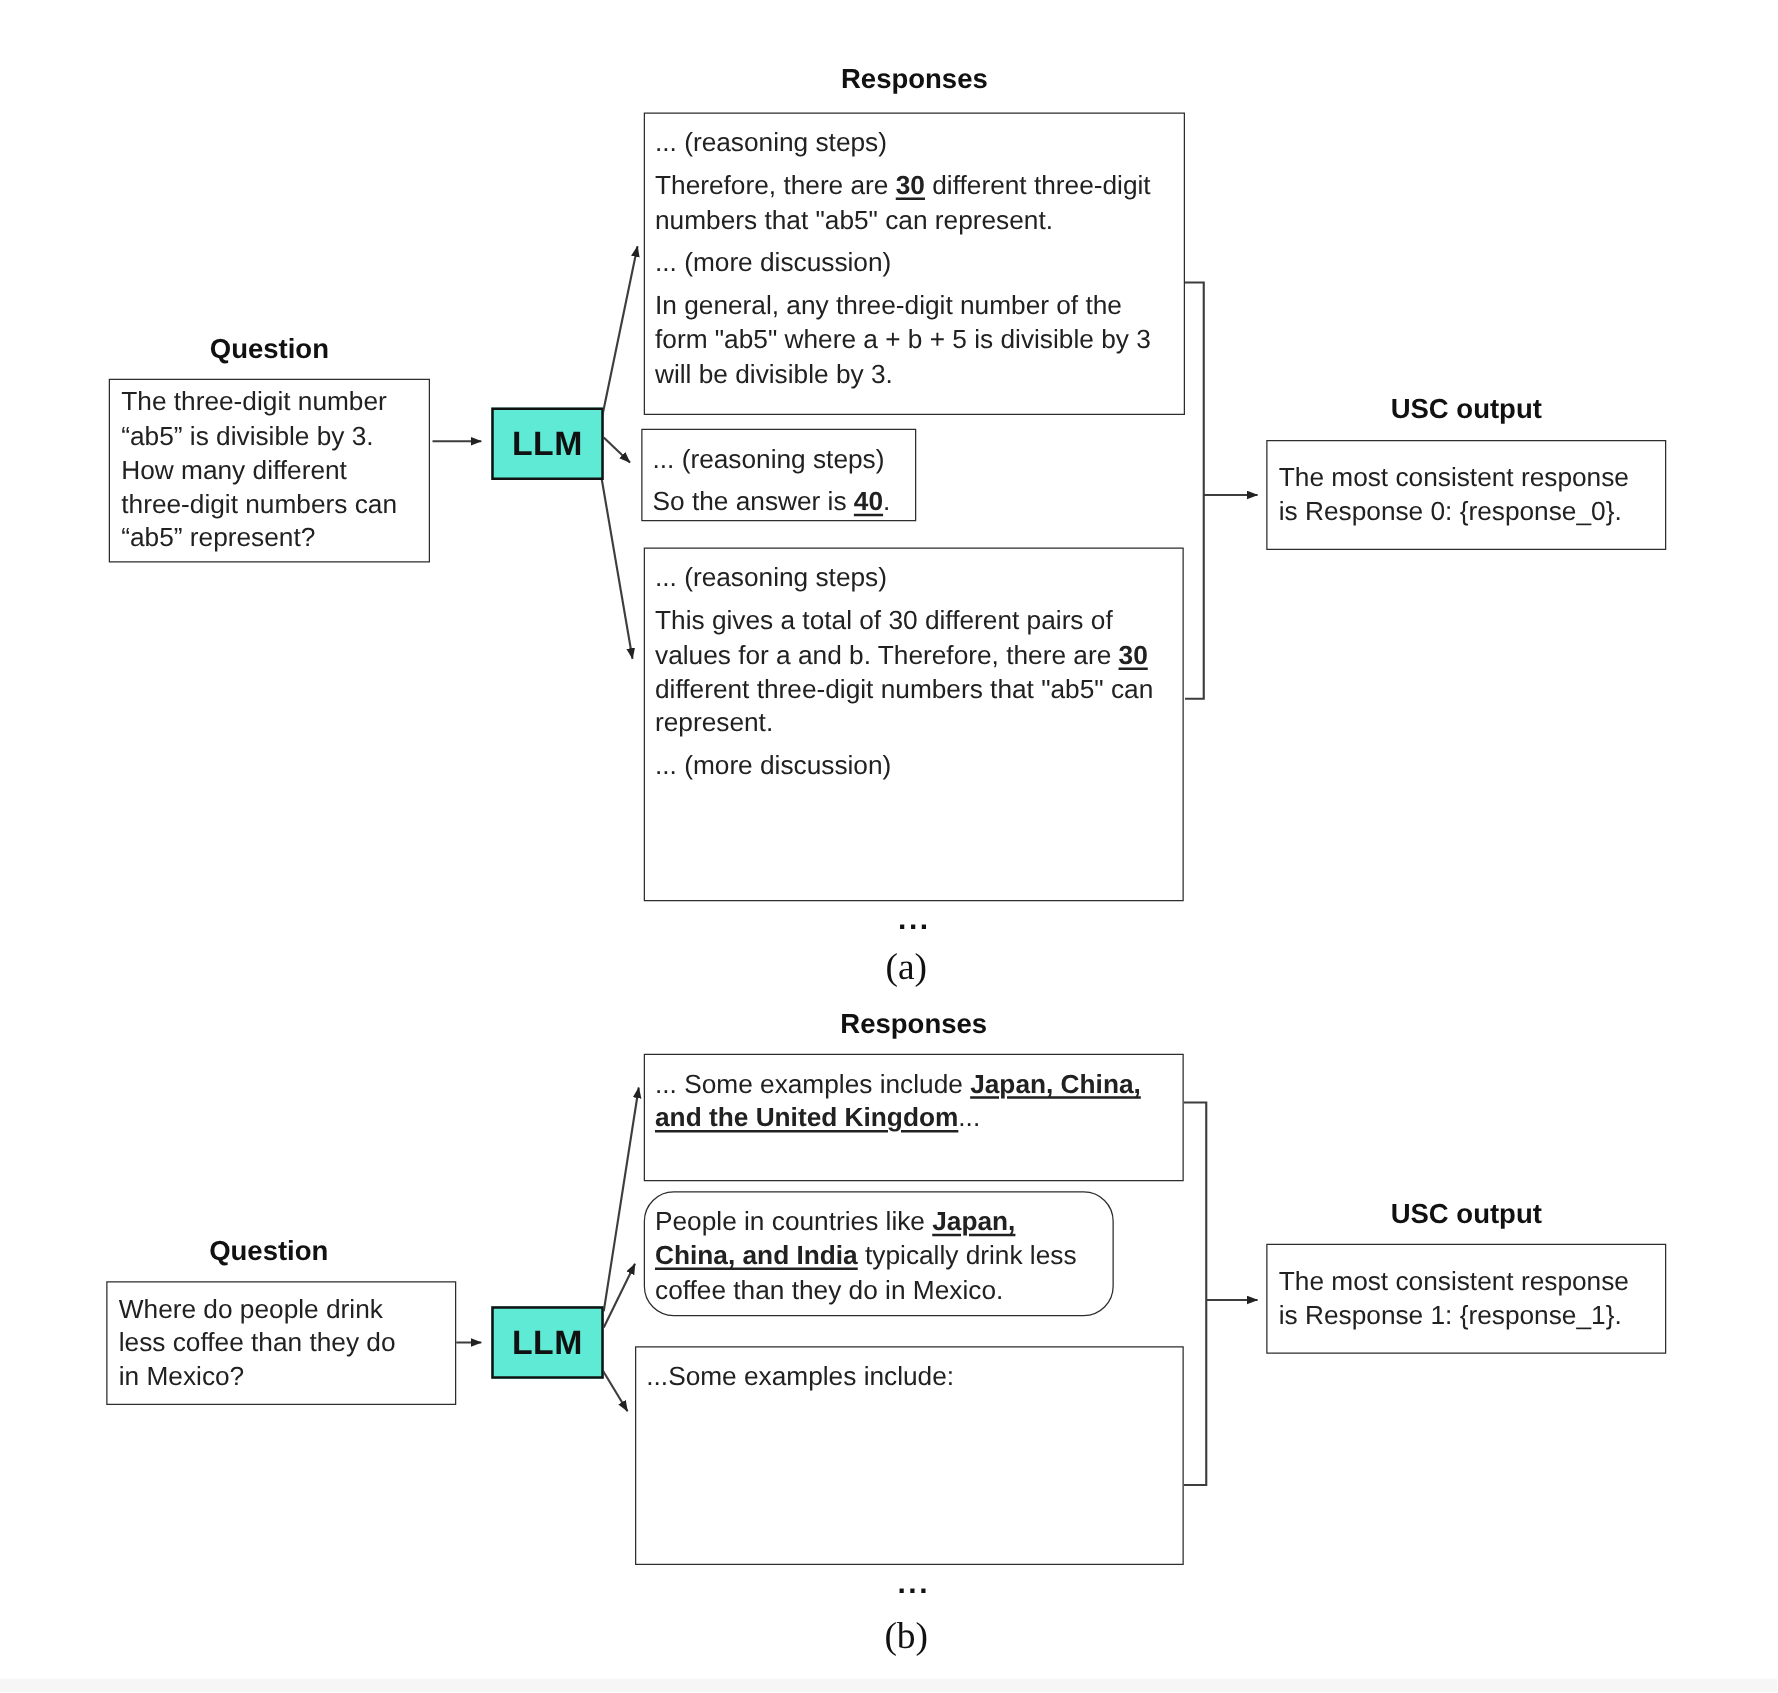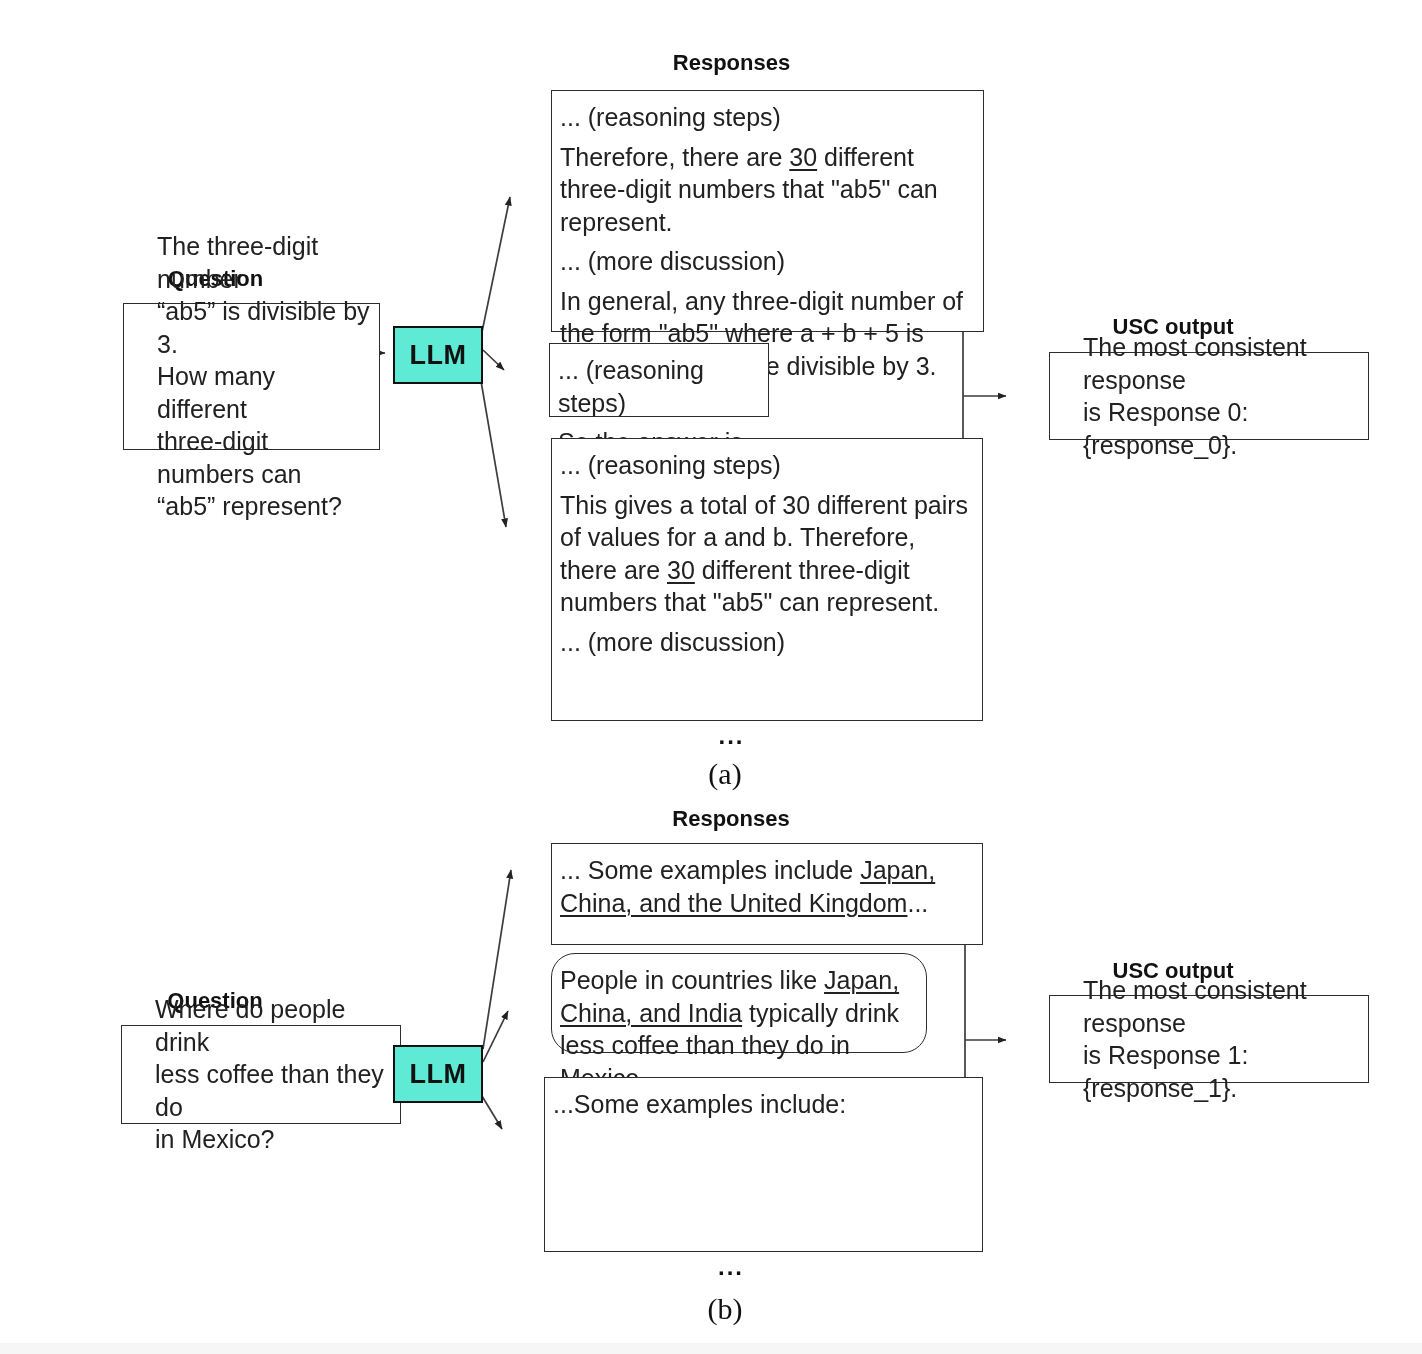--- a/index.html
+++ b/index.html
@@ -22,45 +22,43 @@
     top: 0;
     z-index: 1;
     pointer-events: none;
   }
   .box {
     position: absolute;
     box-sizing: border-box;
     background: #ffffff;
     border: 1.6px solid #2d2d2d;
     z-index: 2;
-    font-size: 25px;
+    font-size: 21px;
     line-height: 1.3;
     color: #212121;
-    margin-left: 36px;
   }
   .rich {
     padding: 3px 8px 4px 8px;
   }
   .rich p {
     margin: 7px 0 7px 0;
   }
   .bu {
-    font-weight: 400;
+    font-weight: 700;
     text-decoration: underline;
     text-decoration-thickness: 2px;
     text-underline-offset: 3px;
   }
   .pre {
     white-space: pre-line;
     padding: 4px 9px;
   }
   .vcenter {
     display: flex;
     align-items: center;
-    padding-left: 24px;
   }
   .title {
     position: absolute;
     z-index: 2;
     text-align: center;
     font-weight: 700;
     font-size: 22px;
     color: #111111;
   }
   .llm {

